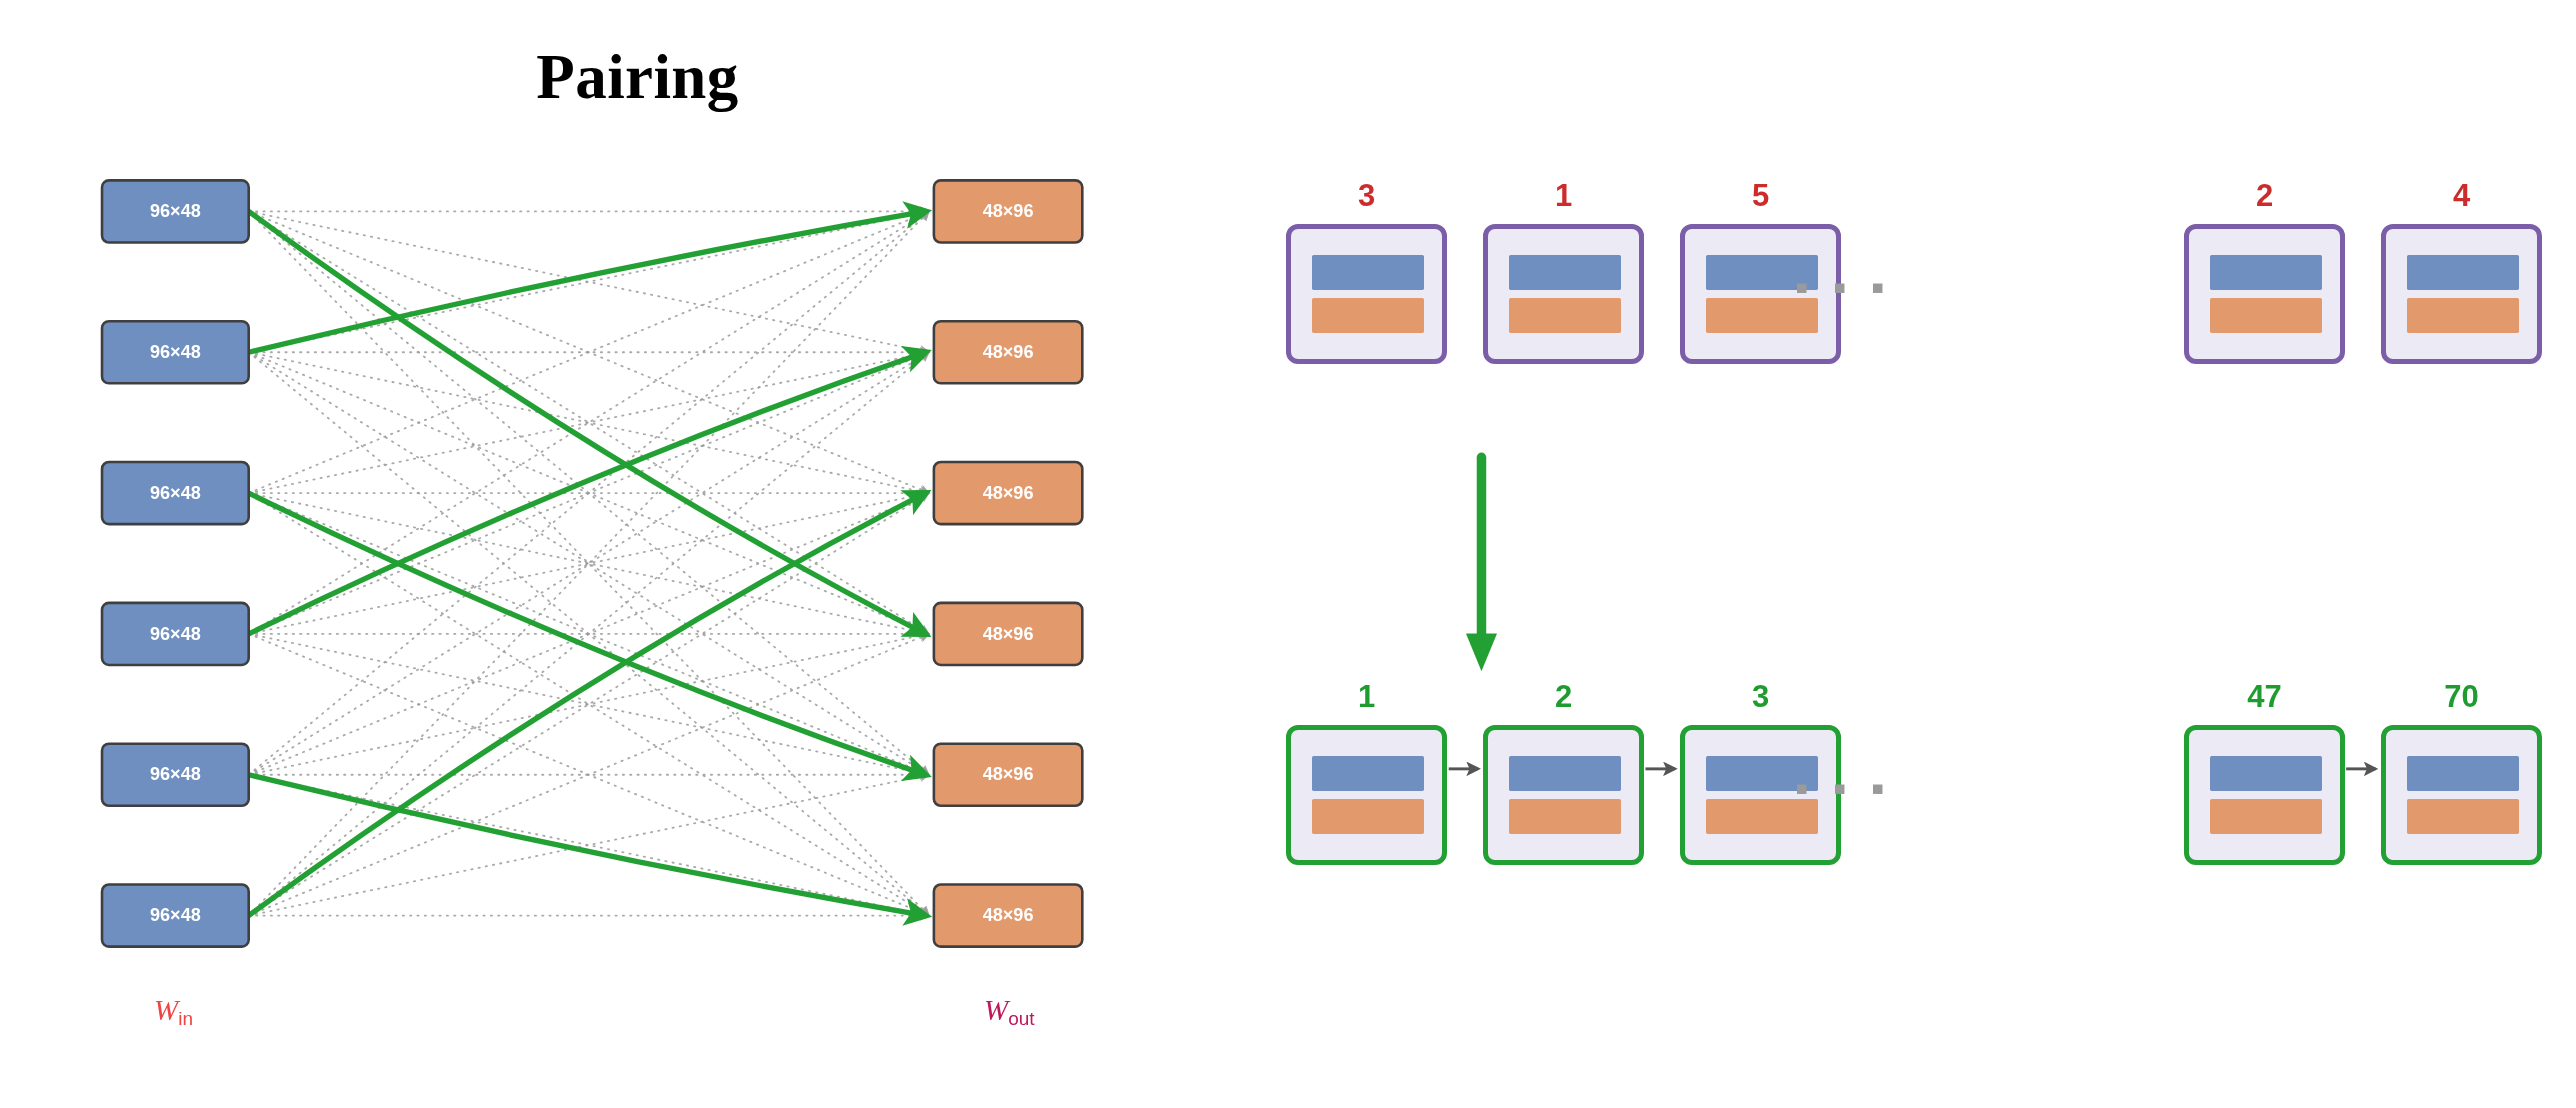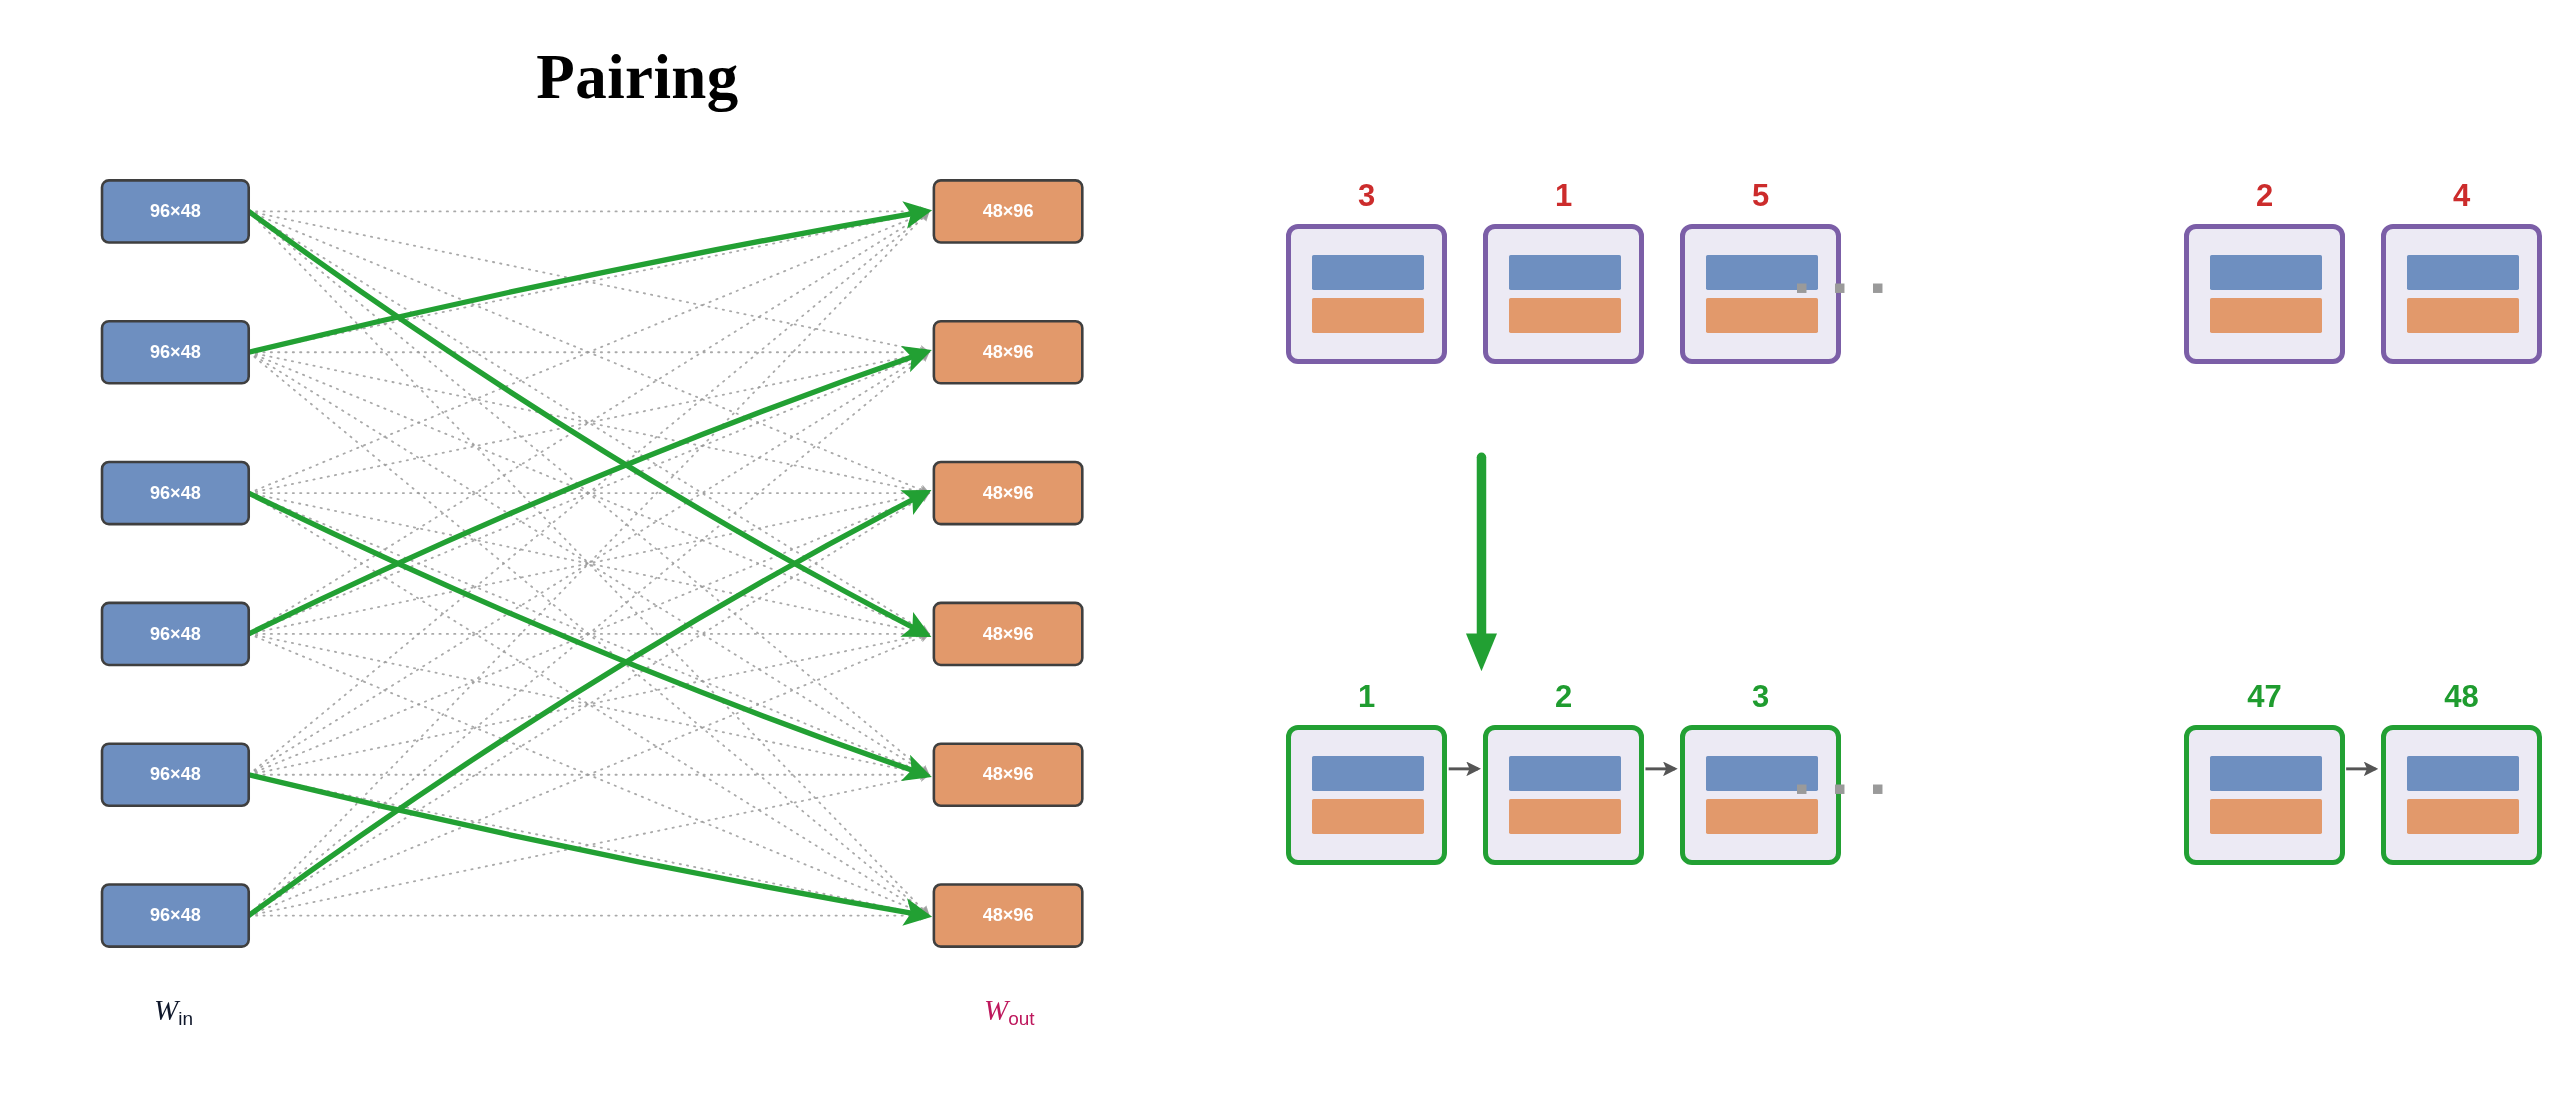--- a/index.html
+++ b/index.html
@@ -67,21 +67,21 @@
     white-space: nowrap;
   }
   .axis-label .sub {
     font-size: 19px;
     font-style: normal;
     vertical-align: baseline;
     position: relative;
     top: 5.2px;
     font-family: "Liberation Sans", sans-serif;
   }
-  #w-in-label  { left: 154px;  top: 994px; color: #0f172a; }
+  #w-in-label  { left: 154px;  top: 994px; color: #ef4444; }
   #w-out-label { left: 984px; top: 994px; color: #be185d; }
 
   
   #ordering-area {
     position: absolute;
     left: 1243px;
     top: 0px;
     width: 1333px;
     height: 1108px;
   }
@@ -310,21 +310,21 @@
         <div class="card-label bottom" style="left: 437px; top: 679px;">3</div>
         <div class="card bottom" style="left: 437px; top: 725px;">
           <div class="bar blue"></div>
           <div class="bar orange"></div>
         </div>
         <div class="card-label bottom" style="left: 941px; top: 679px;">47</div>
         <div class="card bottom" style="left: 941px; top: 725px;">
           <div class="bar blue"></div>
           <div class="bar orange"></div>
         </div>
-        <div class="card-label bottom" style="left: 1138px; top: 679px;">48</div>
+        <div class="card-label bottom" style="left: 1138px; top: 679px;">70</div>
         <div class="card bottom" style="left: 1138px; top: 725px;">
           <div class="bar blue"></div>
           <div class="bar orange"></div>
         </div>
         <div class="ellipsis" style="left: 552px; top: 767px;">▪ ▪ ▪</div>
       </div>
   </div>
 
 </div>
 

